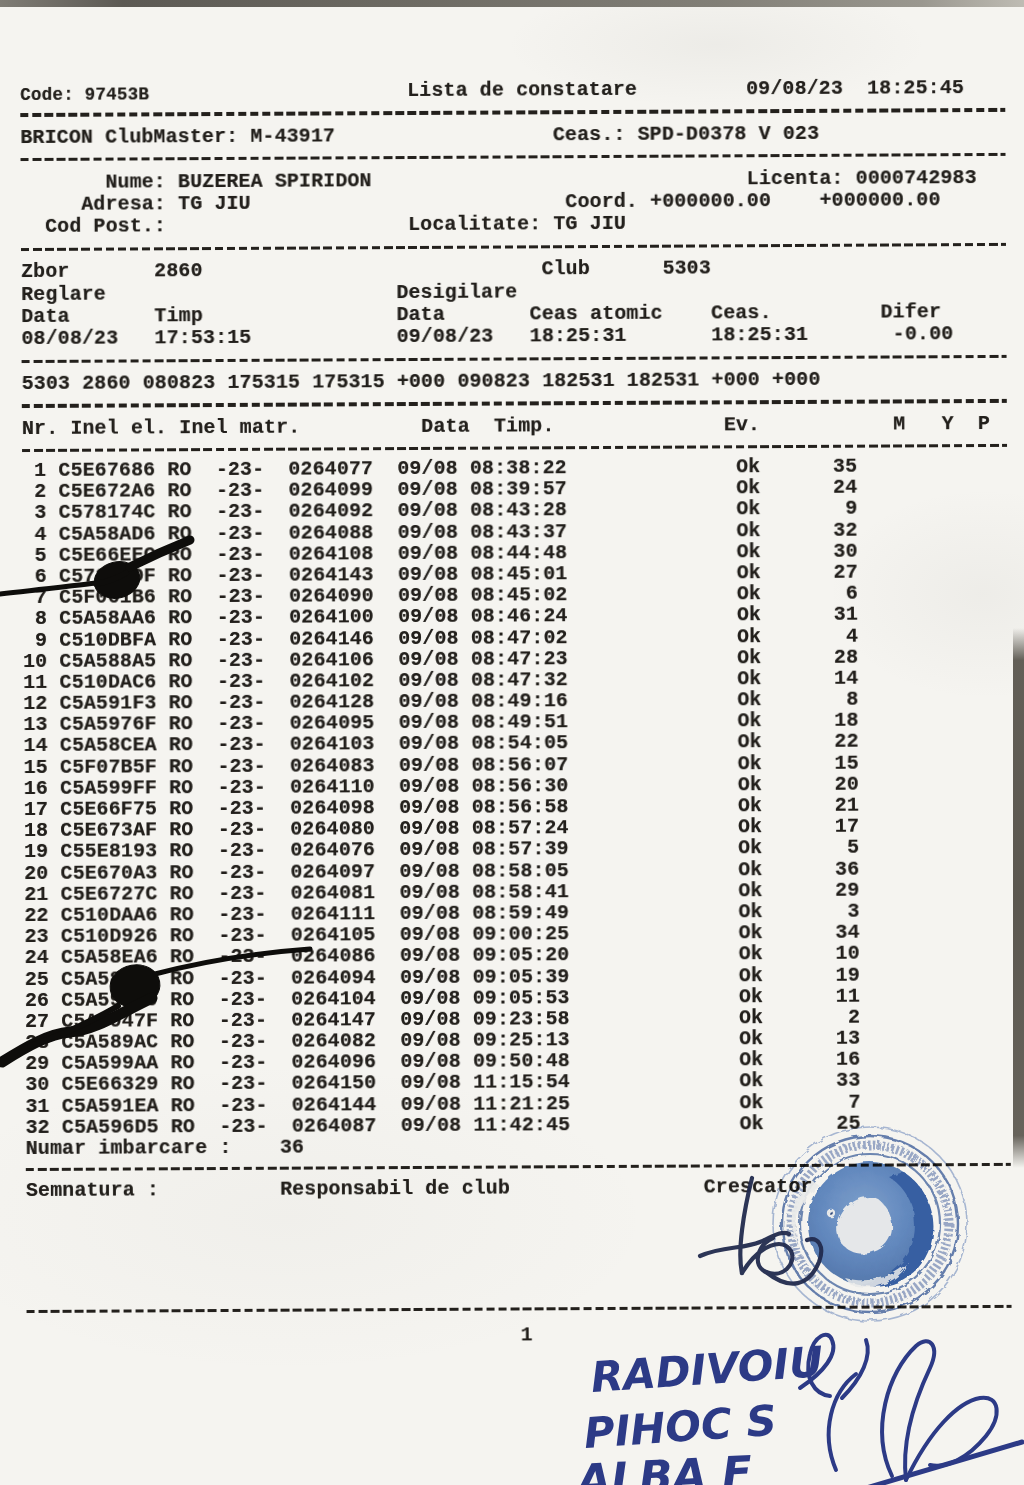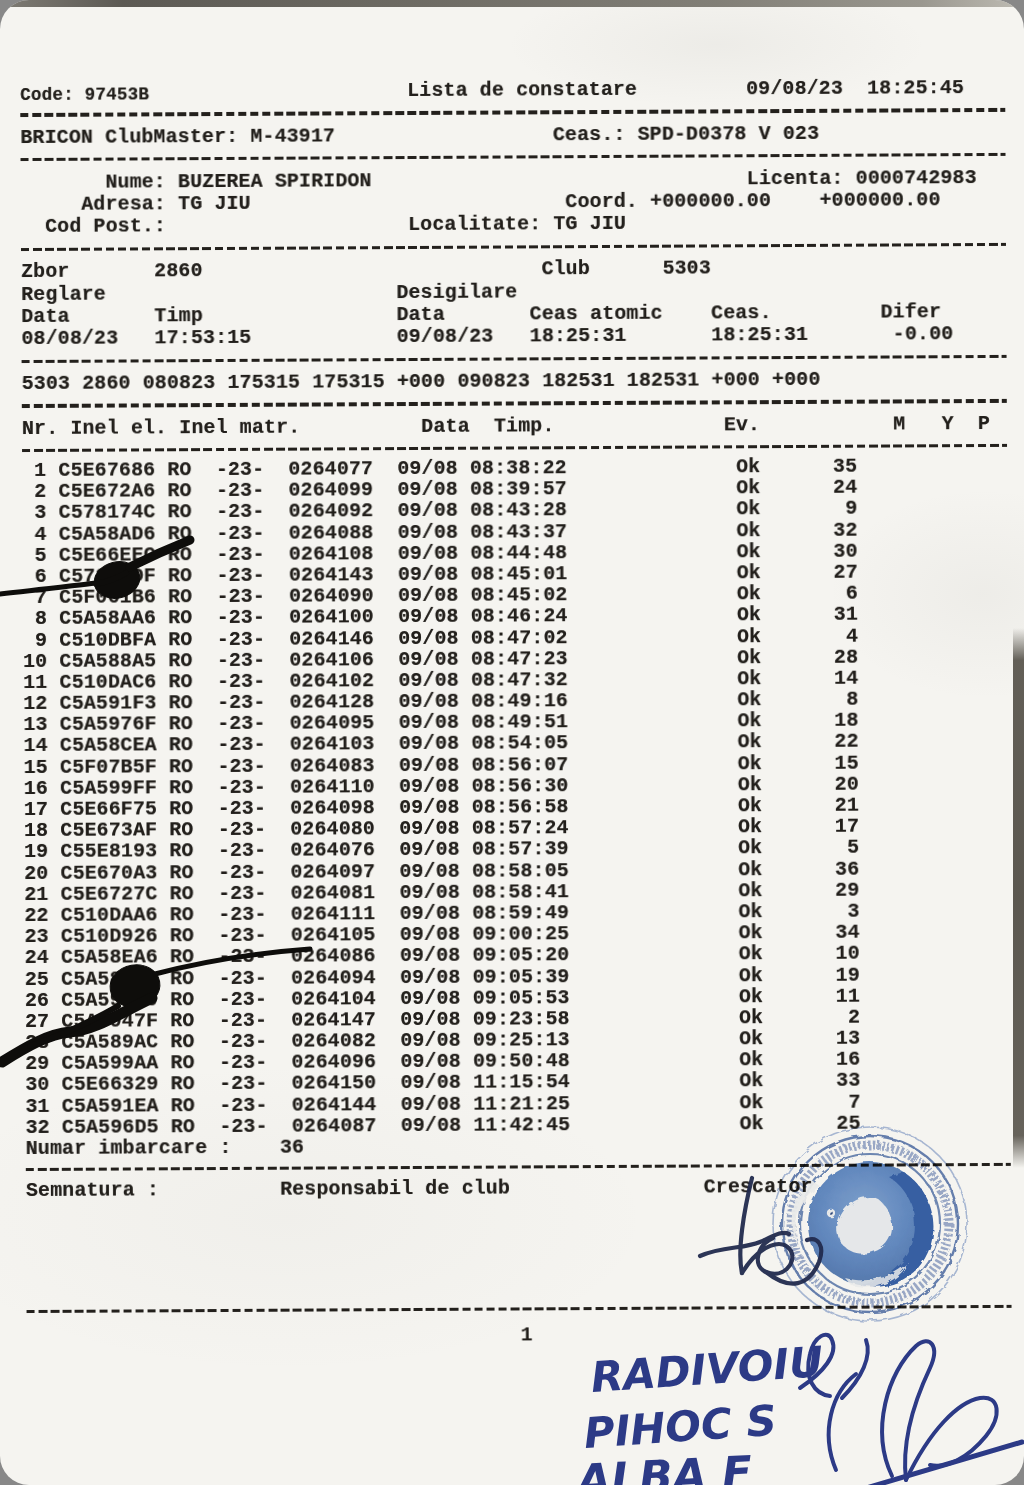--- a/index.html
+++ b/index.html
@@ -4,21 +4,20 @@
 <style>
   html,body{margin:0;padding:0;background:#888;}
   .page{
     position:relative;width:1024px;height:1485px;overflow:hidden;
     background:
       radial-gradient(300px 90px at 70% 3%, rgba(140,138,130,.08), transparent 70%),
       radial-gradient(220px 150px at 96% 40%, rgba(140,138,130,.07), transparent 70%),
       radial-gradient(520px 220px at 28% 82%, rgba(150,148,140,.05), transparent 70%),
       #f5f4f0;
     font-family:"Liberation Mono", monospace;
-    border-radius:29px;
   }
   .scan-edge-top{position:absolute;left:0;top:0;width:1024px;height:7px;opacity:.85;
     background:linear-gradient(90deg,#6a675f,#413e38 12%,#55524a 40%,#6e6b62 70%,#8a877e 90%,#b5b2a9);}
   .scan-edge-right{position:absolute;left:1013px;top:628px;width:11px;height:540px;opacity:.92;
     background:linear-gradient(180deg,rgba(80,76,68,0),#56524a 6%,#4e4a42 50%,#5a564e 94%,rgba(90,86,78,0));}
   .print-rot{position:absolute;inset:0;transform:rotate(-0.3deg);transform-origin:30px 60px;filter:blur(0.15px);}
   .stack{position:absolute;left:20px;color:#211e1a;font-weight:700;font-size:20px;letter-spacing:.1px;
     text-shadow:0 0 .5px rgba(30,28,25,.55);}
   .stack .slot{position:relative;white-space:pre;}
   #stack1{top:82px;width:1000px;} #stack1 .slot{height:22.4px;line-height:22.4px;}

